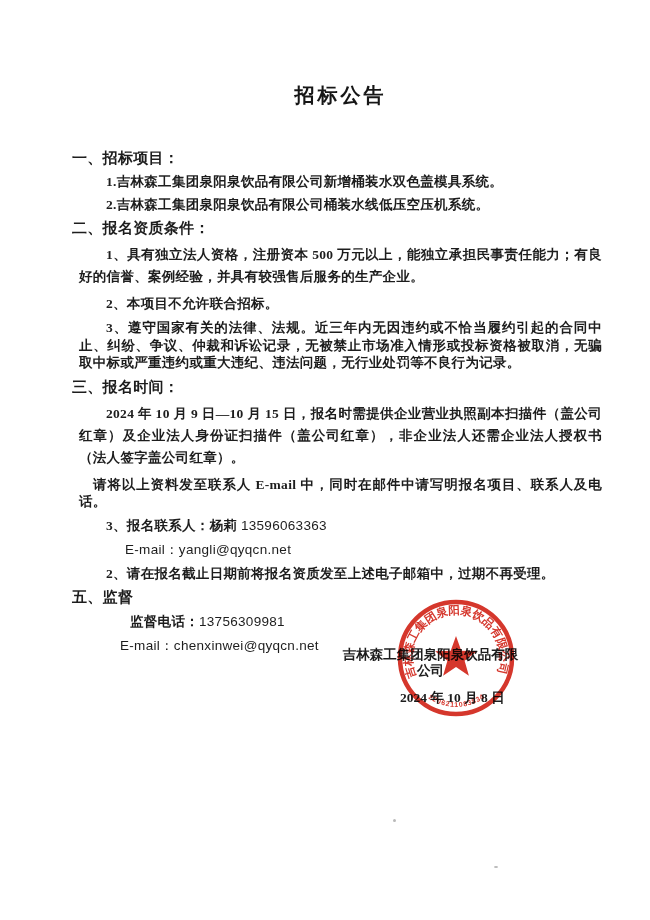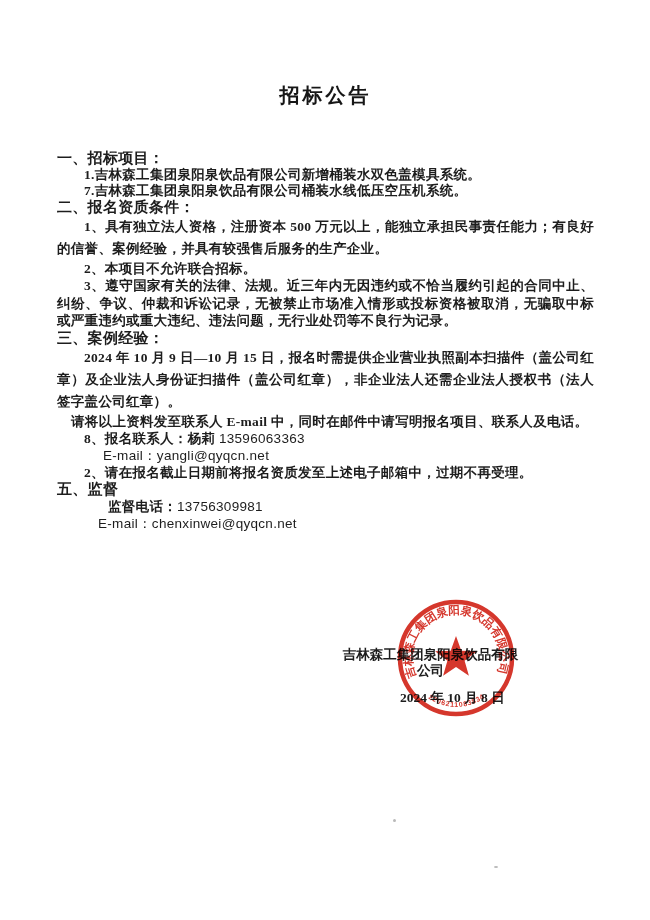--- a/index.html
+++ b/index.html
@@ -7,32 +7,32 @@
     width:650px; height:920px;
     background:#ffffff;
     font-family:"Liberation Serif", serif;
     color:#1d1d1d;
     position:relative;
     overflow:hidden;
   }
   .page { position:absolute; left:0; top:0; width:650px; height:920px; background:#ffffff; }
 
   .doc {
-    position:absolute; left:57px; top:84px; width:537px;
+    position:absolute; left:72px; top:84px; width:537px;
     font-size:13.5px; font-weight:bold; text-align:justify;
     letter-spacing:0.3px; line-height:17px;
   }
   h1.title {
     font-family:"Liberation Sans", sans-serif;
     font-size:20px; font-weight:bold; letter-spacing:3px;
     text-align:center; color:#161616;
     margin:0 0 44px 0; line-height:22px;
   }
   h2.sec { font-size:15px; font-weight:bold; margin:0; line-height:17px; }
-  .doc p { margin:0; }
+  .doc p { margin:7px; }
 
   .in2 { text-indent:27px; }   
   .in1 { text-indent:14px; }   
   .pad-email1 { padding-left:46px; }
   .pad-phone  { padding-left:51px; }
   .pad-email2 { padding-left:41px; }
 
   .s1p1 { margin-top:12px; line-height:16px; }
   .s1p2 { margin-top:18px; line-height:16px; }
   .s2h  { margin-top:7px; }
@@ -77,38 +77,38 @@
 
 <div class="page">
 
   <div class="doc">
 
     <h1 class="title">招标公告</h1>
 
     <section>
       <h2 class="sec s1h">一、招标项目：</h2>
       <p class="in2 s1p1">1.吉林森工集团泉阳泉饮品有限公司新增桶装水双色盖模具系统。</p>
-      <p class="in2 s1p2">7.吉林森工集团泉阳泉饮品有限公司桶装水线低压空压机系统。</p>
+      <p class="in2 s1p2">2.吉林森工集团泉阳泉饮品有限公司桶装水线低压空压机系统。</p>
     </section>
 
     <section>
       <h2 class="sec s2h">二、报名资质条件：</h2>
       <p class="in2 s2p1">1、具有独立法人资格，注册资本 500 万元以上，能独立承担民事责任能力；有良好的信誉、案例经验，并具有较强售后服务的生产企业。</p>
       <p class="in2 s2p2">2、本项目不允许联合招标。</p>
       <p class="in2 s2p3">3、遵守国家有关的法律、法规。近三年内无因违约或不恰当履约引起的合同中止、纠纷、争议、仲裁和诉讼记录，无被禁止市场准入情形或投标资格被取消，无骗取中标或严重违约或重大违纪、违法问题，无行业处罚等不良行为记录。</p>
     </section>
 
     <section>
-      <h2 class="sec s3h">三、案例经验：</h2>
+      <h2 class="sec s3h">三、报名时间：</h2>
       <p class="in2 s3p1">2024 年 10 月 9 日—10 月 15 日，报名时需提供企业营业执照副本扫描件（盖公司红章）及企业法人身份证扫描件（盖公司红章），非企业法人还需企业法人授权书（法人签字盖公司红章）。</p>
       <p class="in1 s3p2">请将以上资料发至联系人 E-mail 中，同时在邮件中请写明报名项目、联系人及电话。</p>
     </section>
 
     <section>
-      <p class="in2 s4p1"><span>8、报名联系人：杨莉</span> <span class="latin">13596063363</span></p>
+      <p class="in2 s4p1"><span>3、报名联系人：杨莉</span> <span class="latin">13596063363</span></p>
       <p class="pad-email1 s4p2 latin"><span>E-mail：</span><span>yangli@qyqcn.net</span></p>
       <p class="in2 s4p3">2、请在报名截止日期前将报名资质发至上述电子邮箱中，过期不再受理。</p>
     </section>
 
     <section>
       <h2 class="sec s5h">五、监督</h2>
       <p class="pad-phone s5p1"><span>监督电话：</span><span class="latin">13756309981</span></p>
       <p class="pad-email2 s5p2 latin"><span>E-mail：</span><span>chenxinwei@qyqcn.net</span></p>
     </section>
 

